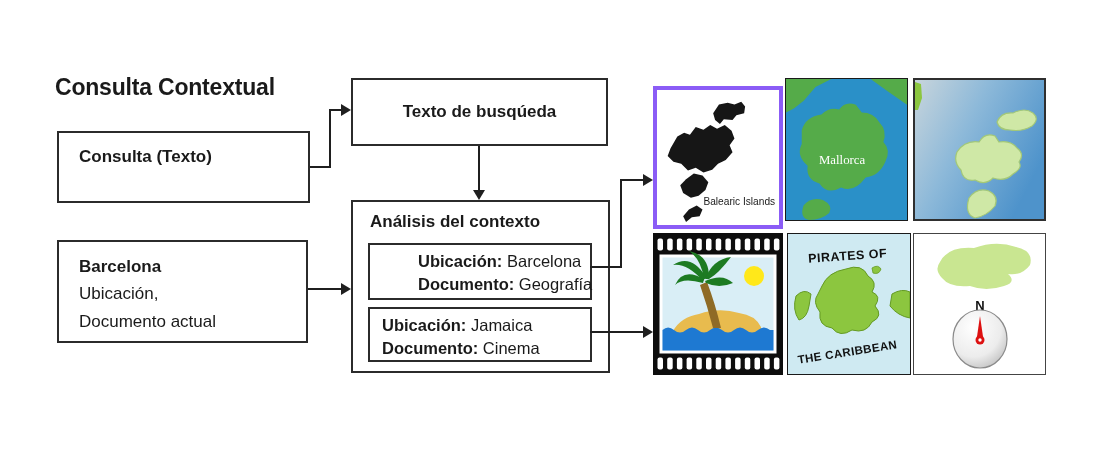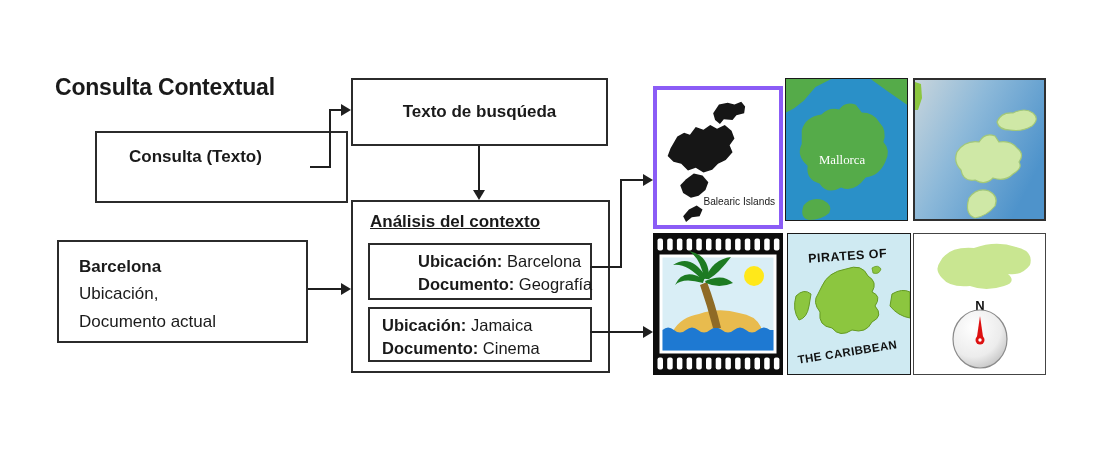--- a/index.html
+++ b/index.html
@@ -3,28 +3,28 @@
 <meta charset="utf-8">
 <style>
   html,body{margin:0;padding:0;background:#ffffff;}
   #canvas{
     position:relative;width:1100px;height:454px;background:#ffffff;overflow:hidden;
     font-family:"Liberation Sans",sans-serif;color:#1a1a1a;border-radius:31px;
   }
   .abs{position:absolute;}
   #title{left:55px;top:74px;font-size:23px;font-weight:bold;letter-spacing:-0.2px;}
   .node{border:2px solid #2b2b2b;background:#ffffff;box-sizing:border-box;}
-  #box-consulta{left:57px;top:131px;width:253px;height:72px;padding:11px 0 0 32px;margin-left:38px;}
+  #box-consulta{left:57px;top:131px;width:253px;height:72px;padding:11px 0 0 20px;}
   #box-contexto{left:57px;top:240px;width:251px;height:103px;padding:12px 0 0 20px;}
   #box-motor{left:351px;top:78px;width:257px;height:68px;display:flex;align-items:center;justify-content:center;}
   #box-analisis{left:351px;top:200px;width:259px;height:173px;}
   .h1{font-size:17px;font-weight:bold;line-height:26px;}
   .ln{font-size:17px;line-height:28px;}
   #box-motor .h1{font-size:17px;}
-  #analisis-heading{position:absolute;left:17px;top:10px;font-size:17px;font-weight:bold;text-decoration:underline;}
+  #analisis-heading{position:absolute;left:17px;top:10px;font-size:17px;font-weight:bold;}
   .result-box{position:absolute;left:15px;width:224px;border:2px solid #2b2b2b;background:#fff;box-sizing:border-box;padding:5px 0 0 12px;}
   #result-0{top:41px;height:57px;padding-left:48px;}
   #result-1{top:105px;height:55px;}
   .rline{font-size:16.5px;line-height:23px;white-space:nowrap;}
   .rline b{font-weight:bold;}
   .line{position:absolute;background:#1f1f1f;}
   .arrow-right{position:absolute;width:0;height:0;border-top:6px solid transparent;border-bottom:6px solid transparent;border-left:10px solid #1f1f1f;}
   .arrow-down{position:absolute;width:0;height:0;border-left:6px solid transparent;border-right:6px solid transparent;border-top:10px solid #1f1f1f;}
   .imgcell{position:absolute;box-sizing:border-box;overflow:hidden;background:#c4b5fd;}
   .imgcell svg{display:block;width:100%;height:100%;}

